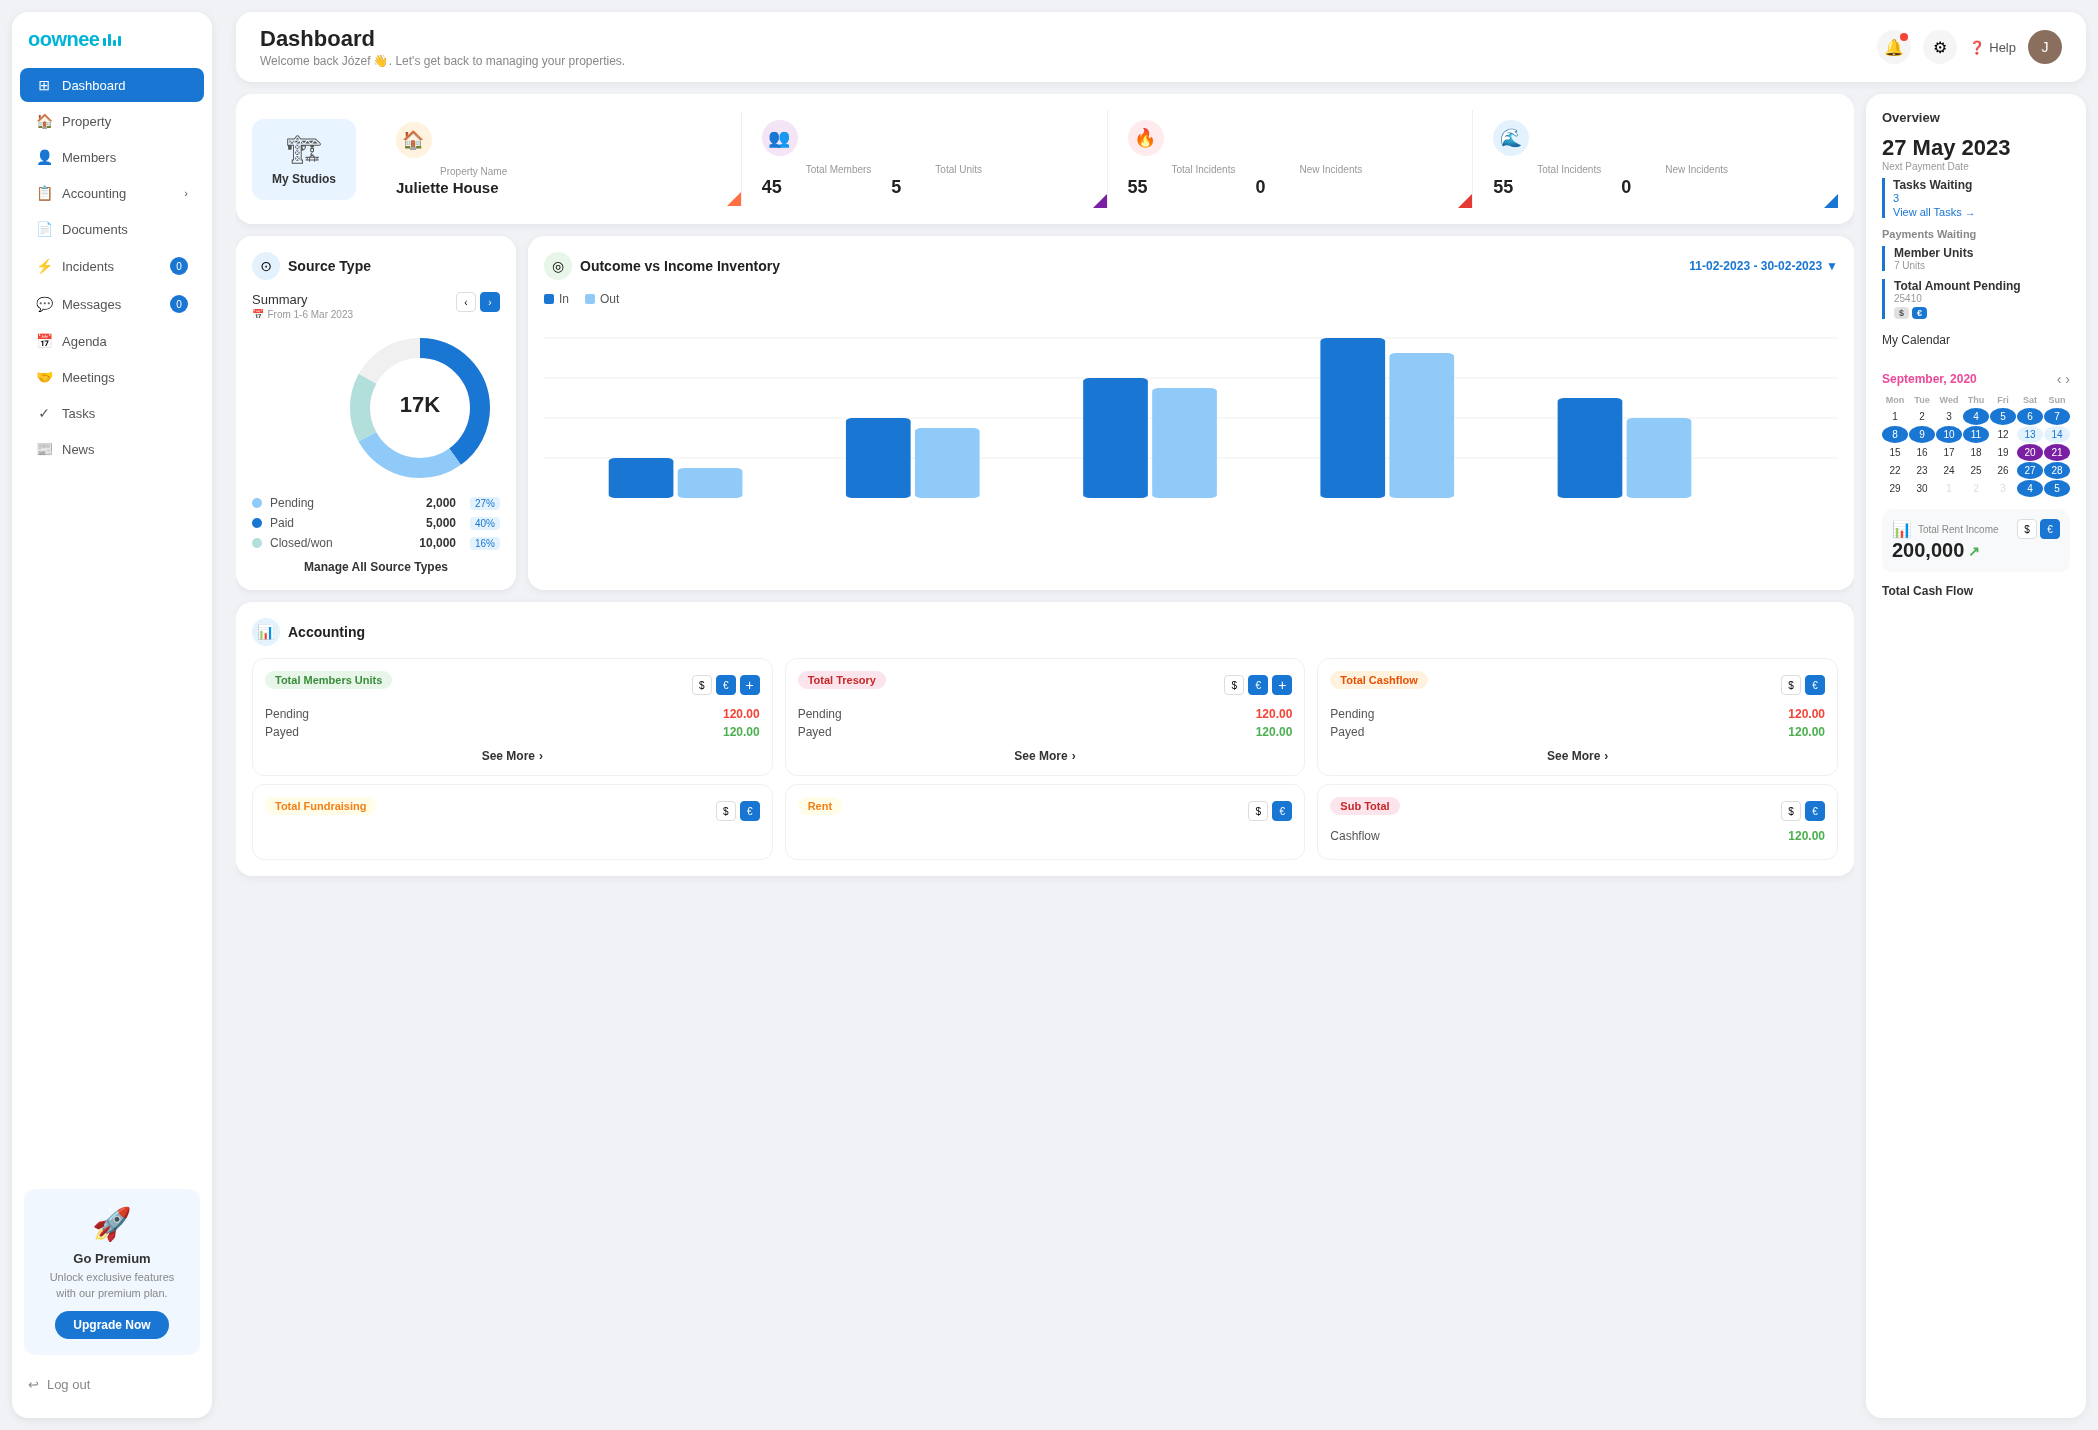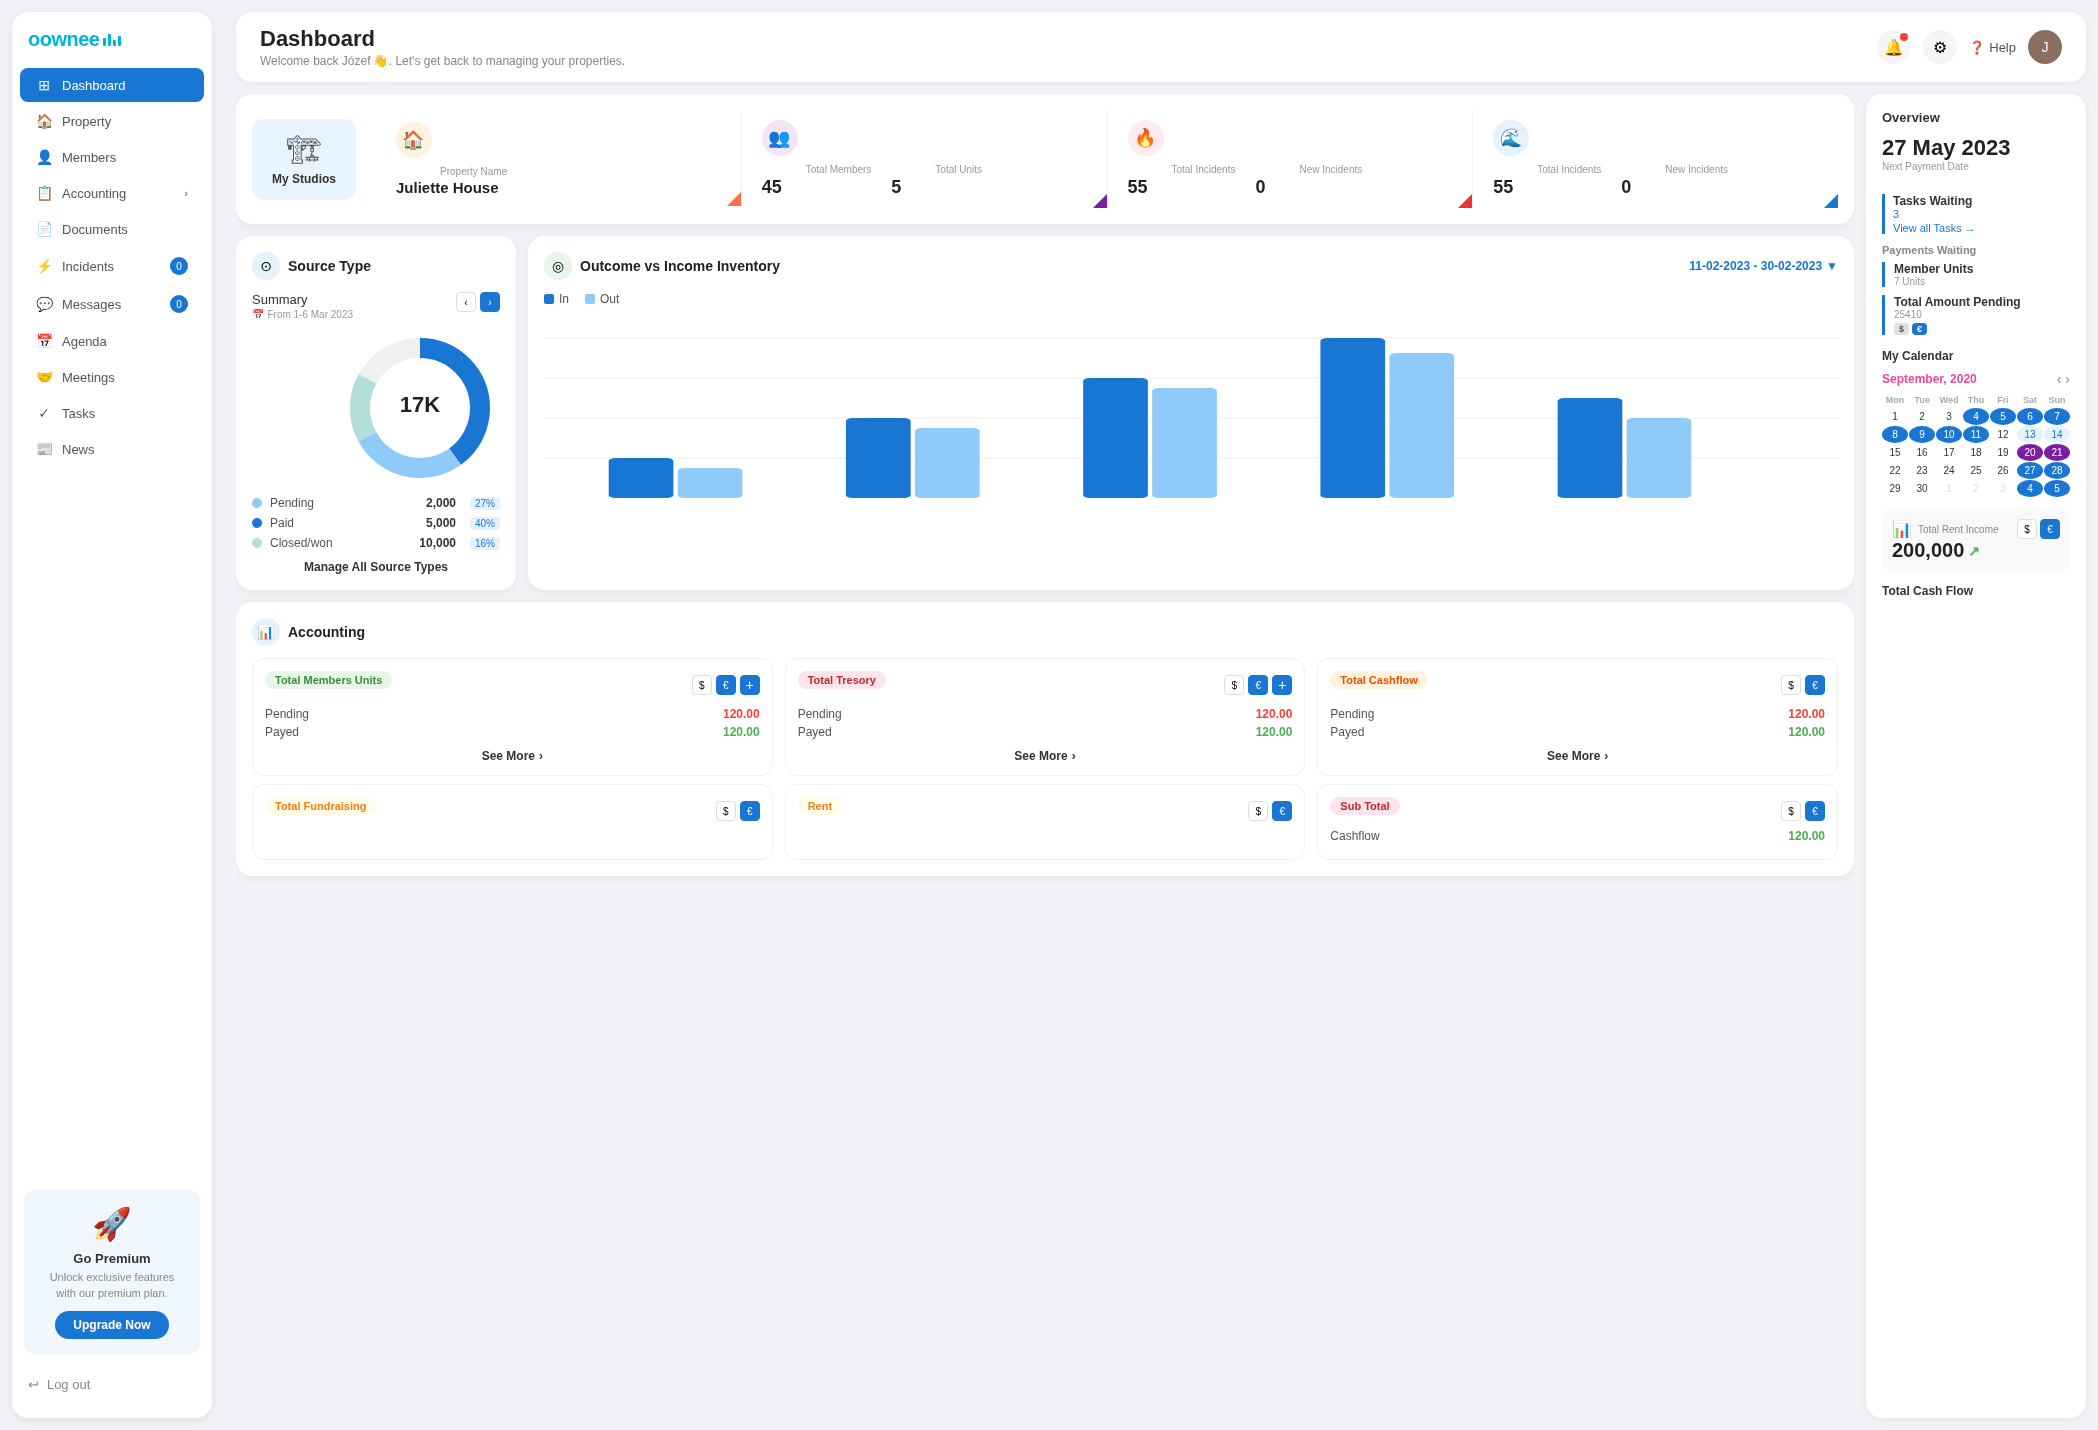--- a/index.html
+++ b/index.html
@@ -93,36 +93,36 @@
     .acct-row { display: flex; justify-content: space-between; margin: 4px 0; font-size: 12px; color: #555; }
     .acct-amount { font-weight: 600; text-align: right; }
     .acct-amount.red { color: #f44336; }
     .acct-amount.green { color: #4caf50; }
     .see-more { text-align: center; font-size: 12px; font-weight: 600; color: #333; margin-top: 10px; cursor: pointer; display: flex; align-items: center; justify-content: center; gap: 4px; }
     .acct-controls { display: flex; gap: 4px; margin-left: auto; }
 
     
     .overview-title { font-size: 13px; font-weight: 700; color: #333; margin-bottom: 10px; }
     .date-big { font-size: 22px; font-weight: 800; color: #222; }
-    .date-sub { font-size: 10px; color: #999; margin-bottom: 22px; }
+    .date-sub { font-size: 10px; color: #999; margin-bottom: 6px; }
     .tasks-section { border-left: 3px solid #1976d2; padding-left: 8px; margin-bottom: 8px; }
     .tasks-title { font-size: 12px; font-weight: 600; color: #333; }
     .tasks-count { font-size: 11px; color: #1976d2; }
     .view-all { font-size: 11px; color: #1976d2; cursor: pointer; display: flex; align-items: center; gap: 2px; margin-top: 2px; }
     .payments-title { font-size: 11px; font-weight: 600; color: #888; margin: 10px 0 6px; }
     .payment-item { border-left: 3px solid #1976d2; padding-left: 9px; margin-bottom: 8px; }
     .payment-name { font-size: 12px; font-weight: 600; color: #333; }
     .payment-sub { font-size: 10px; color: #999; }
     .payment-badge { display: flex; gap: 3px; margin-top: 3px; }
     .p-badge { padding: 1px 5px; border-radius: 4px; font-size: 9px; font-weight: 700; }
     .p-badge.gray { background: #e0e0e0; color: #555; }
     .p-badge.blue { background: #1976d2; color: #fff; }
 
     
-    .calendar-title { font-size: 12px; font-weight: 700; color: #333; margin: 14px 0 8px; }
+    .calendar-title { font-size: 12px; font-weight: 400; color: #333; margin: 14px 0 24px; }
     .cal-header { display: flex; justify-content: space-between; align-items: center; margin-bottom: 6px; }
     .cal-month { font-size: 12px; font-weight: 700; color: #ec4899; }
     .cal-nav { cursor: pointer; color: #888; font-size: 14px; }
     .cal-grid { display: grid; grid-template-columns: repeat(7, 1fr); gap: 1px; }
     .cal-day-header { font-size: 9px; color: #aaa; text-align: center; padding: 2px 0; font-weight: 600; }
     .cal-day { font-size: 10px; text-align: center; padding: 3px 1px; border-radius: 50%; cursor: pointer; color: #333; }
     .cal-day.today { background: #1976d2; color: #fff; border-radius: 50%; }
     .cal-day.highlighted { background: #e3f2fd; color: #1976d2; border-radius: 50%; }
     .cal-day.purple { background: #7b1fa2; color: #fff; border-radius: 50%; }
     .cal-day.empty { color: #ddd; }

